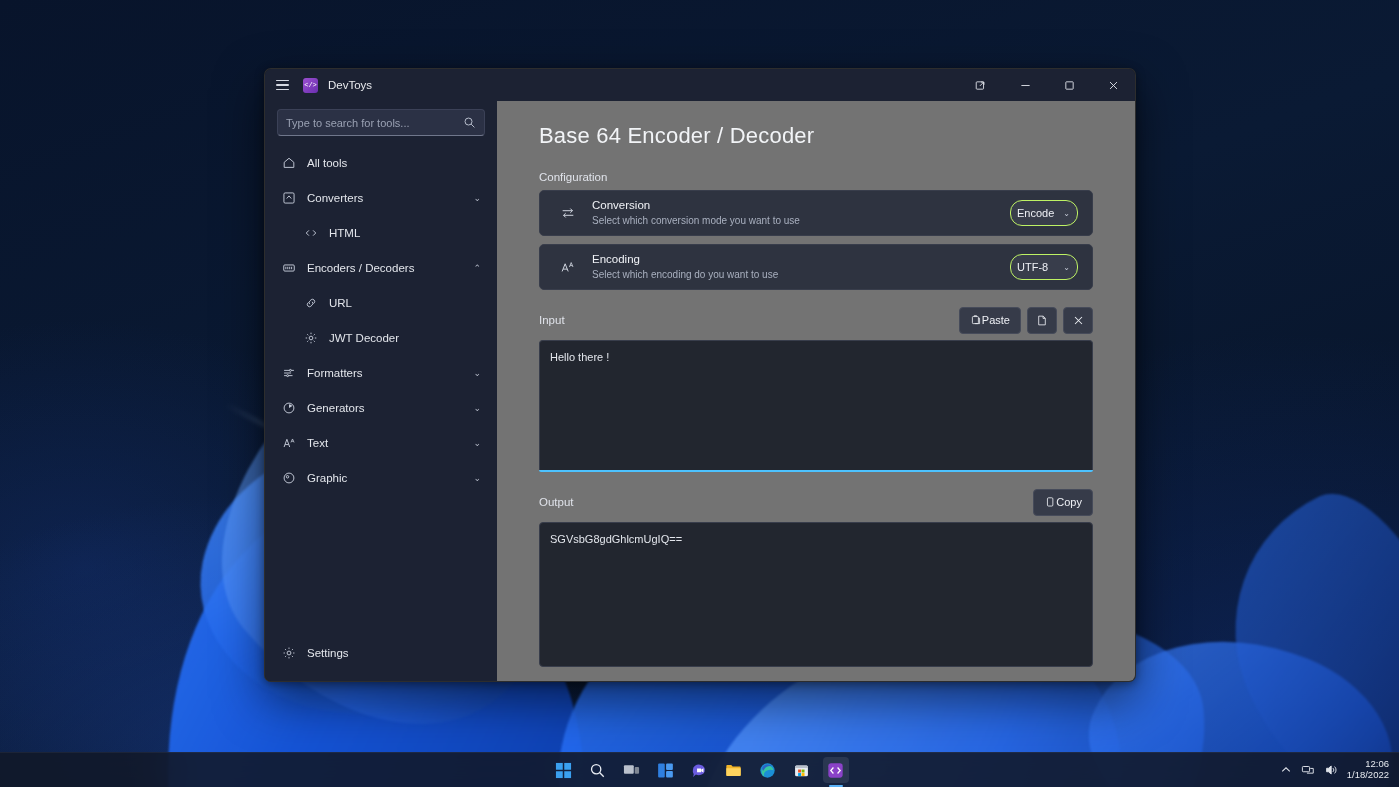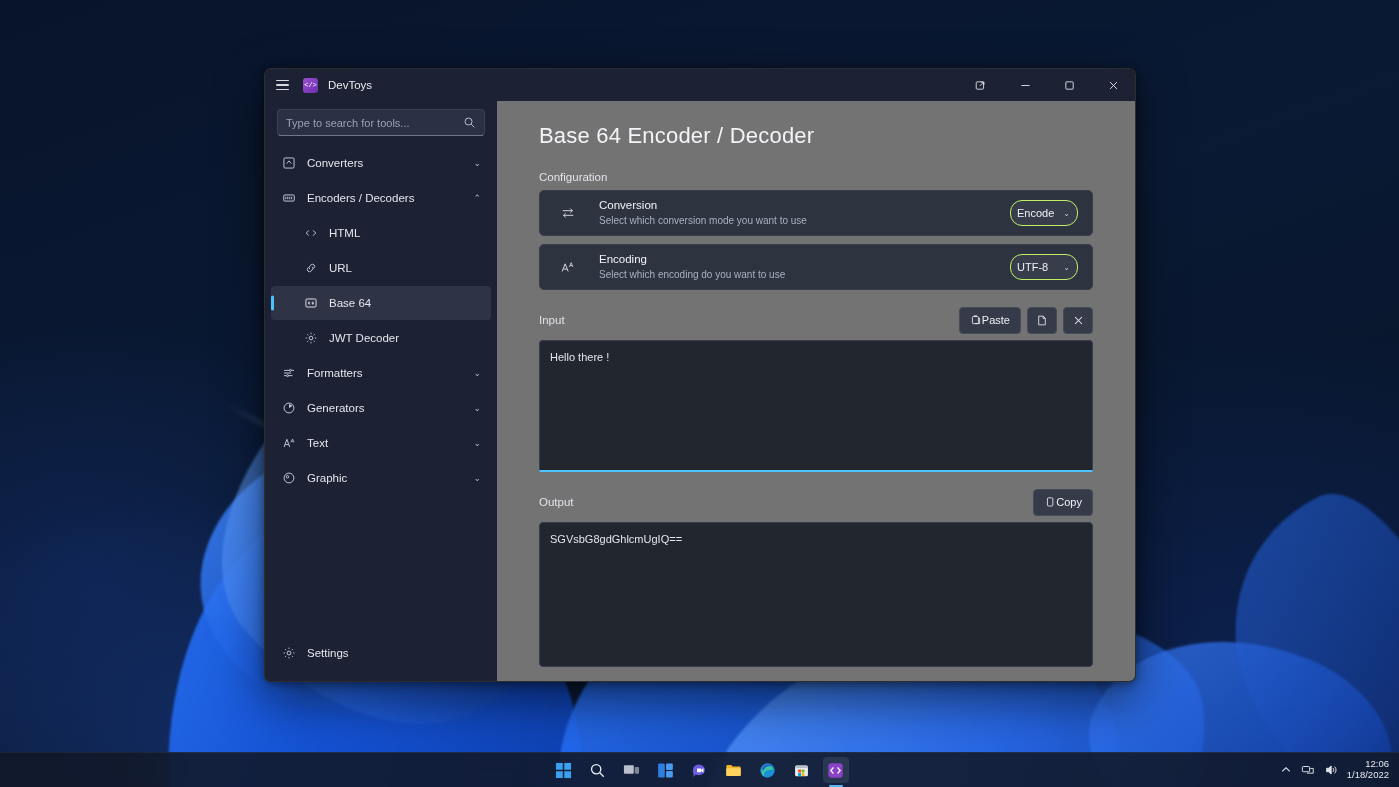--- a/index.html
+++ b/index.html
@@ -303,21 +303,21 @@
     display: flex;
     align-items: center;
     padding: 0 14px 0 16px;
     margin-bottom: 8px;
   }
   .cfg-ico {
     width: 24px; flex: 0 0 24px;
     display: flex; align-items: center; justify-content: center;
     color: #d3d8e2;
   }
-  .cfg-texts { flex: 1; margin-left: 19px; min-width: 0; }
+  .cfg-texts { flex: 1; margin-left: 12px; min-width: 0; }
   .cfg-title { font-size: 11.5px; color: #f0f2f6; line-height: 1.35; }
   .cfg-sub { font-size: 10px; color: #a9b0bf; line-height: 1.35; }
   .dropdown {
     background: #383d4b;
     border: 1px solid #bef264;
     border-radius: 12px;
     height: 26px;
     min-width: 68px;
     display: flex;
     align-items: center;
@@ -442,72 +442,70 @@
             <svg width="13" height="13" viewBox="0 0 16 16" fill="none" stroke="#b9bfce" stroke-width="1.2">
               <circle cx="6.8" cy="6.8" r="4.3"></circle>
                 <path d="M10 10 L14 14"></path>
             </svg>
           </span>
         </div>
       </div>
 
       <div id="nav">
 
+        <div class="nav-item">
+          <span class="nav-ico">
+            <svg width="14" height="14" viewBox="0 0 16 16" fill="none" stroke="#c3c9d6" stroke-width="1.1">
+              <path d="M2.5 7.2 L8 2.6 L13.5 7.2 V13 H2.5 Z"></path>
+            </svg>
+          </span>
+          <span class="nav-label">All tools</span>
+        </div>
 
         <div class="nav-item">
           <span class="nav-ico">
             <svg width="14" height="14" viewBox="0 0 16 16" fill="none" stroke="#c3c9d6" stroke-width="1.1">
               <rect x="2.2" y="2.2" width="11.6" height="11.6" rx="1.4"></rect>
               <path d="M5.4 8.6 L8 5.6 L10.6 8.6"></path>
             </svg>
           </span>
           <span class="nav-label">Converters</span>
           <span class="nav-chev">⌄</span>
         </div>
 
+        <div class="nav-item child">
+          <span class="nav-ico">
+            <svg width="14" height="14" viewBox="0 0 16 16" fill="none" stroke="#c3c9d6" stroke-width="1.1">
+              <path d="M5.6 5 L2.6 8 L5.6 11 M10.4 5 L13.4 8 L10.4 11"></path>
+            </svg>
+          </span>
+          <span class="nav-label">HTML</span>
+        </div>
+
         <div class="nav-item">
           <span class="nav-ico">
             <svg width="14" height="14" viewBox="0 0 16 16" fill="none" stroke="#c3c9d6" stroke-width="1.1">
               <rect x="2" y="4.5" width="12" height="7" rx="1.2"></rect>
               <path d="M4.4 6.6 V9.4 M6.6 6.6 V9.4 M8.8 6.6 V9.4 M11 6.6 V9.4"></path>
             </svg>
           </span>
           <span class="nav-label">Encoders / Decoders</span>
           <span class="nav-chev">⌃</span>
         </div>
 
         <div class="nav-item child">
           <span class="nav-ico">
             <svg width="14" height="14" viewBox="0 0 16 16" fill="none" stroke="#c3c9d6" stroke-width="1.1">
-              <path d="M5.6 5 L2.6 8 L5.6 11 M10.4 5 L13.4 8 L10.4 11"></path>
-            </svg>
-          </span>
-          <span class="nav-label">HTML</span>
-        </div>
-
-        <div class="nav-item child">
-          <span class="nav-ico">
-            <svg width="14" height="14" viewBox="0 0 16 16" fill="none" stroke="#c3c9d6" stroke-width="1.1">
               <path d="M6.6 9.4 a2.6 2.6 0 0 1 0-3.6 l1.6-1.6 a2.6 2.6 0 0 1 3.6 3.6 L10.8 8.6"></path>
               <path d="M9.4 6.6 a2.6 2.6 0 0 1 0 3.6 l-1.6 1.6 a2.6 2.6 0 0 1-3.6-3.6 L5.2 7.4"></path>
             </svg>
           </span>
           <span class="nav-label">URL</span>
         </div>
 
-        <div class="nav-item child selected">
-          <span class="nav-ico">
-            <svg width="14" height="14" viewBox="0 0 16 16" fill="none" stroke="#dfe3ea" stroke-width="1.1">
-              <rect x="2.2" y="3.4" width="11.6" height="9.2" rx="1.3"></rect>
-              <path d="M5.3 7 v2.2 M5.3 8.1 h1.4 M5.3 7 h1.4 M5.3 9.2 h1.4" stroke-width="0.9"></path>
-              <path d="M9.4 7 h1.5 M9.4 7 v2.2 h1.5 v-1.1 h-1.5" stroke-width="0.9"></path>
-            </svg>
-          </span>
-          <span class="nav-label">Base 64</span>
-        </div>
 
         <div class="nav-item child">
           <span class="nav-ico">
             <svg width="14" height="14" viewBox="0 0 16 16" fill="none" stroke="#c3c9d6" stroke-width="1.1">
               <circle cx="8" cy="8" r="2.1"></circle>
               <path d="M8 1.9 V3.6 M8 12.4 V14.1 M1.9 8 H3.6 M12.4 8 H14.1 M3.7 3.7 L4.9 4.9 M11.1 11.1 L12.3 12.3 M12.3 3.7 L11.1 4.9 M4.9 11.1 L3.7 12.3"></path>
             </svg>
           </span>
           <span class="nav-label">JWT Decoder</span>
         </div>

